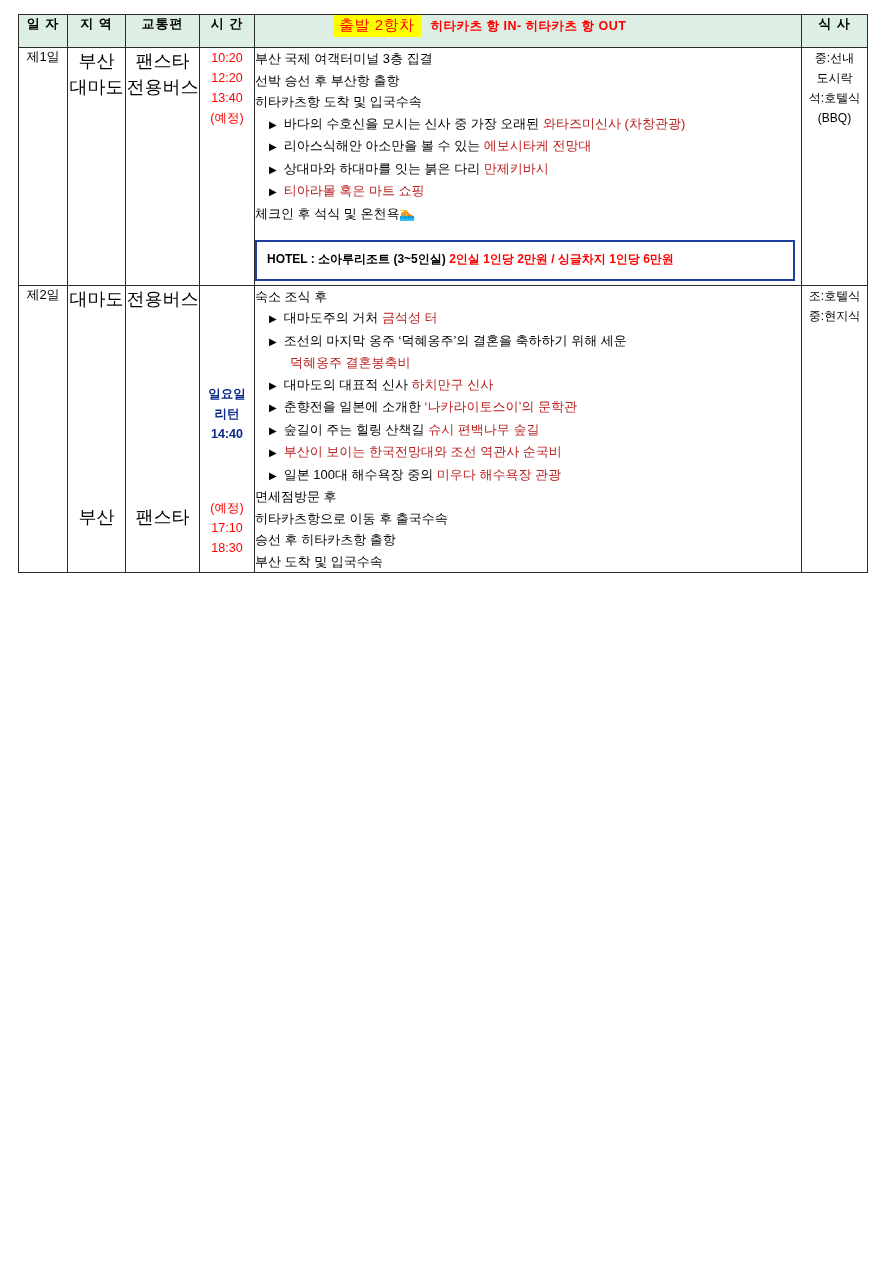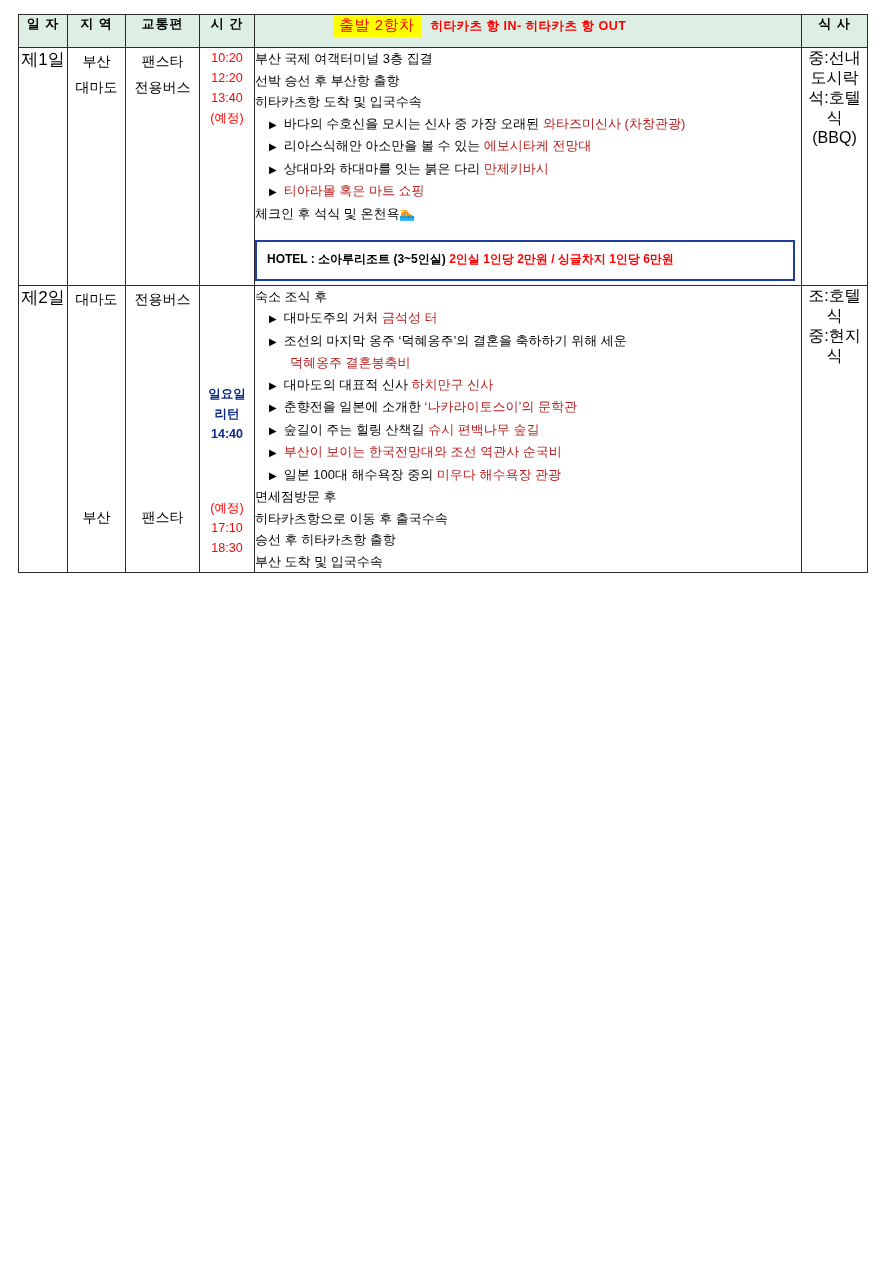--- a/index.html
+++ b/index.html
@@ -74,31 +74,31 @@
   col.c-area   { width: 58px; }
   col.c-trans  { width: 74px; }
   col.c-time   { width: 55px; }
   col.c-main   { width: 547px; }
   col.c-meal   { width: 66px; }
 
   
   td.day {
     text-align: center;
     vertical-align: middle;
-    font-size: 17px;
+    font-size: 13px;
   }
   td.area, td.trans {
     text-align: center;
-    font-size: 14px;
+    font-size: 18px;
     line-height: 26px;
   }
   td.meal {
     text-align: center;
     vertical-align: middle;
-    font-size: 16px;
+    font-size: 12px;
     line-height: 20px;
   }
   td.time {
     text-align: center;
     font-size: 12.5px;
     line-height: 20px;
   }
   td.main {
     padding: 8px 6px 6px 10px;
     font-size: 13px;

